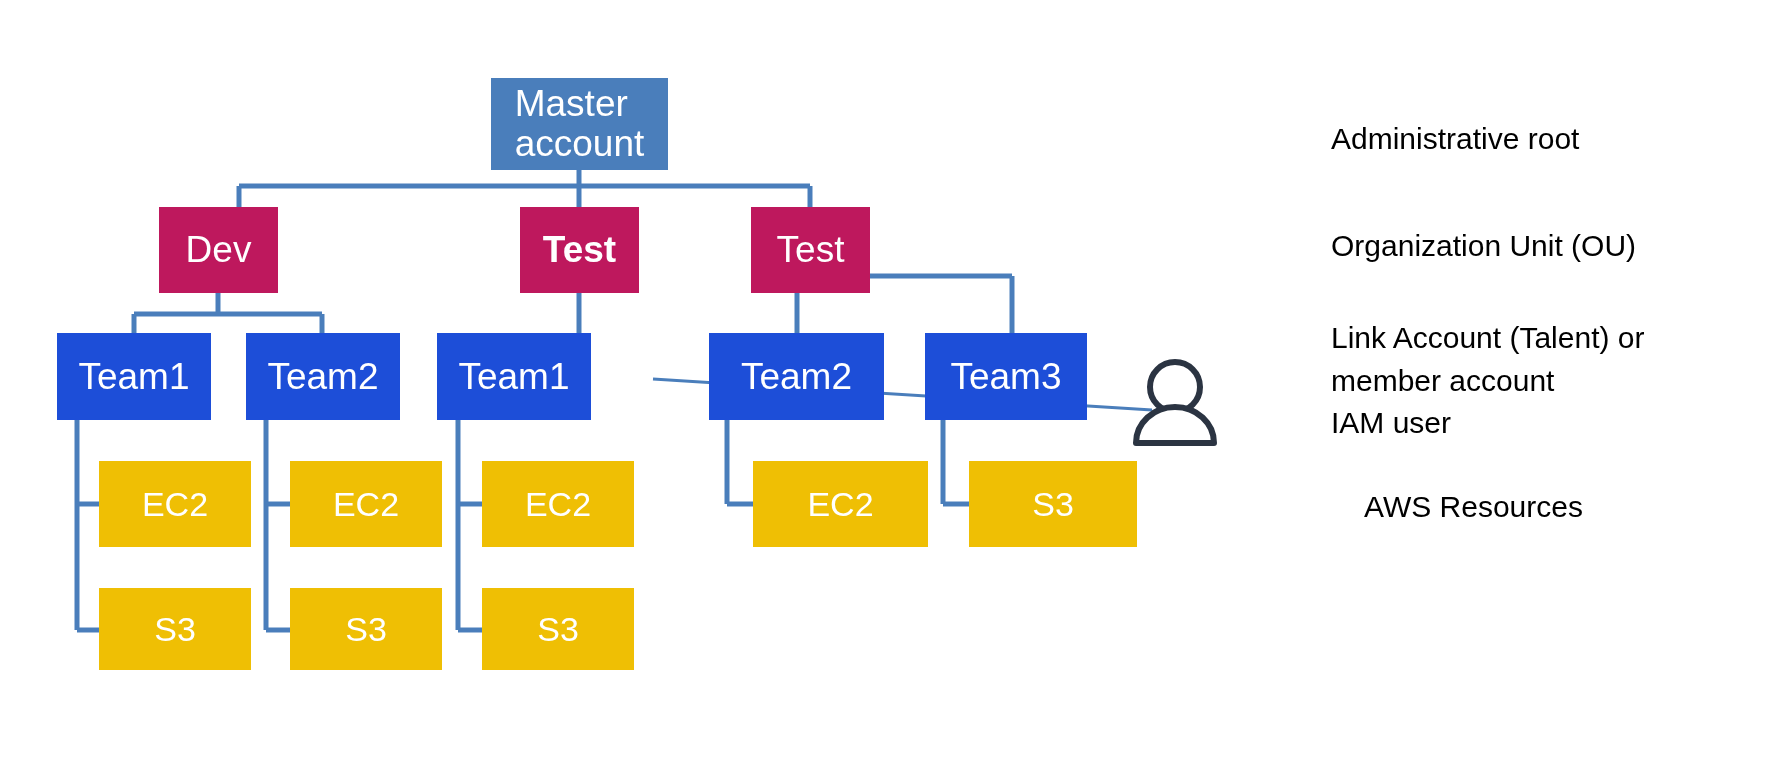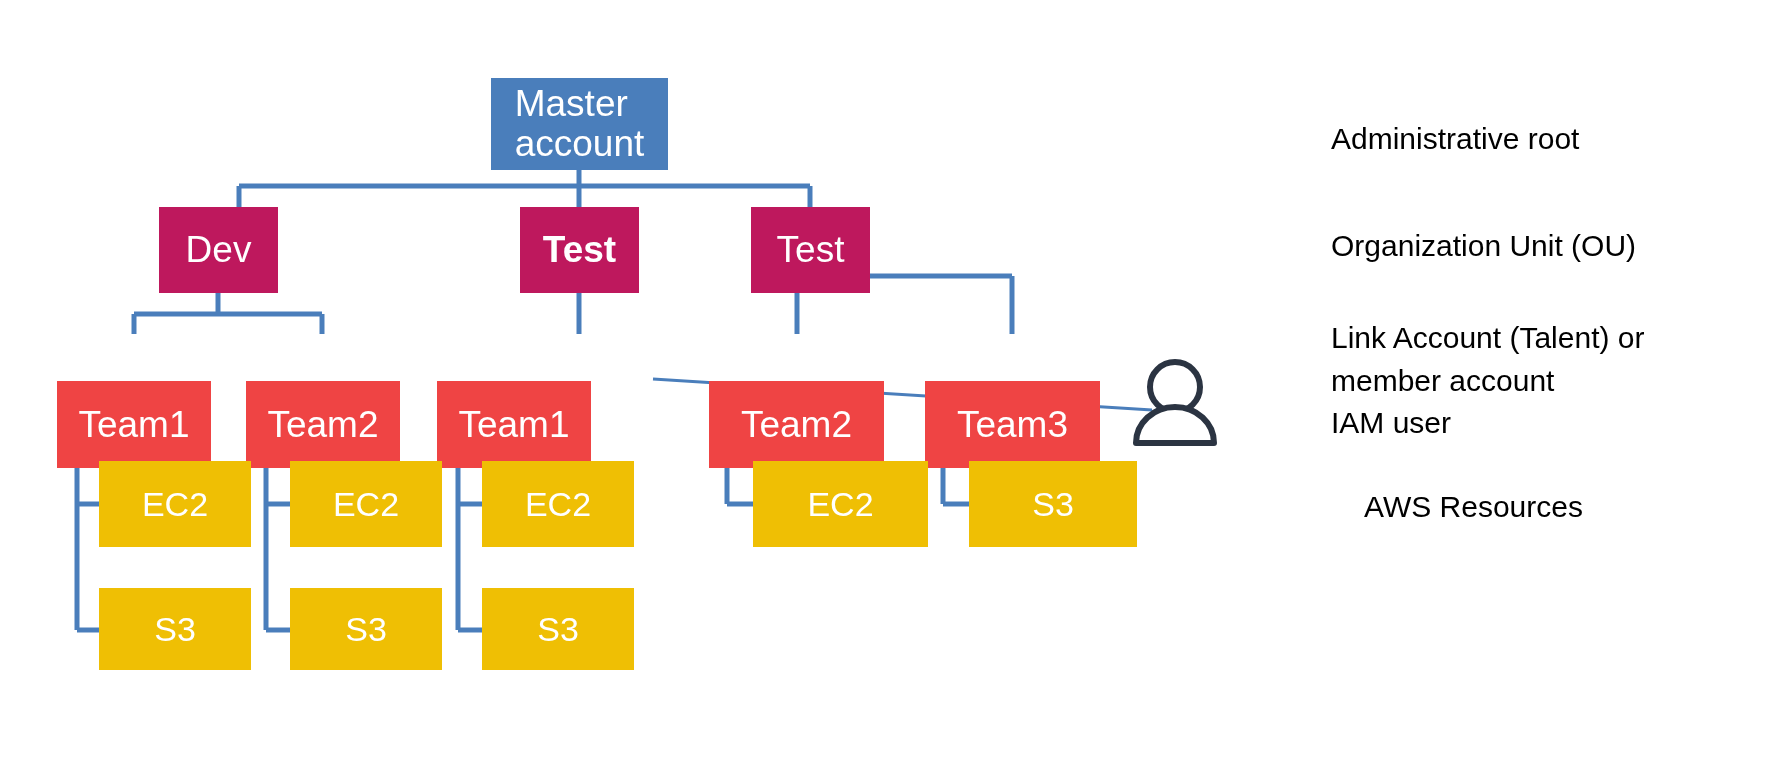--- a/index.html
+++ b/index.html
@@ -30,23 +30,22 @@
   }
   .node.master {
     background: #4a7ebb;
     font-size: 37px;
   }
   .node.ou {
     background: #be185d;
     font-size: 37px;
   }
   .node.account {
-    background: #ef4444;
+    background: #1d4ed8;
     font-size: 37px;
-    margin-top: 48px;
   }
   .node.resource {
     background: #efbf04;
     font-size: 34px;
   }
   .legend-item {
     position: absolute;
     color: #000000;
     font-size: 30px;
     line-height: 1.42;
@@ -125,21 +124,21 @@
 account</div>
 
   <div class="node ou" style="left:159px; top:207px; width:119px; height:86px;">Dev</div>
   <div class="node ou" style="left:520px; top:207px; width:119px; height:86px;font-weight:bold;">Test</div>
   <div class="node ou" style="left:751px; top:207px; width:119px; height:86px;">Test</div>
 
   <div class="node account" style="left:57px; top:333px; width:154px; height:87px;">Team1</div>
   <div class="node account" style="left:246px; top:333px; width:154px; height:87px;">Team2</div>
   <div class="node account" style="left:437px; top:333px; width:154px; height:87px;">Team1</div>
   <div class="node account" style="left:709px; top:333px; width:175px; height:87px;">Team2</div>
-  <div class="node account" style="left:925px; top:333px; width:175px; height:87px;">Team3</div>
+  <div class="node account" style="left:925px; top:333px; width:162px; height:87px;">Team3</div>
 
   <div class="node resource" style="left:99px; top:461px; width:152px; height:86px;">EC2</div>
   <div class="node resource" style="left:290px; top:461px; width:152px; height:86px;">EC2</div>
   <div class="node resource" style="left:482px; top:461px; width:152px; height:86px;">EC2</div>
   <div class="node resource" style="left:753px; top:461px; width:175px; height:86px;">EC2</div>
   <div class="node resource" style="left:969px; top:461px; width:168px; height:86px;">S3</div>
 
   <div class="node resource" style="left:99px; top:588px; width:152px; height:82px;">S3</div>
   <div class="node resource" style="left:290px; top:588px; width:152px; height:82px;">S3</div>
   <div class="node resource" style="left:482px; top:588px; width:152px; height:82px;">S3</div>

